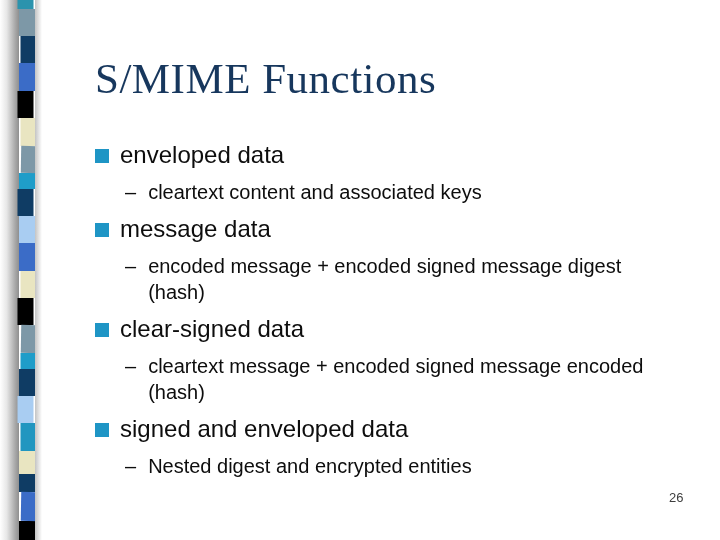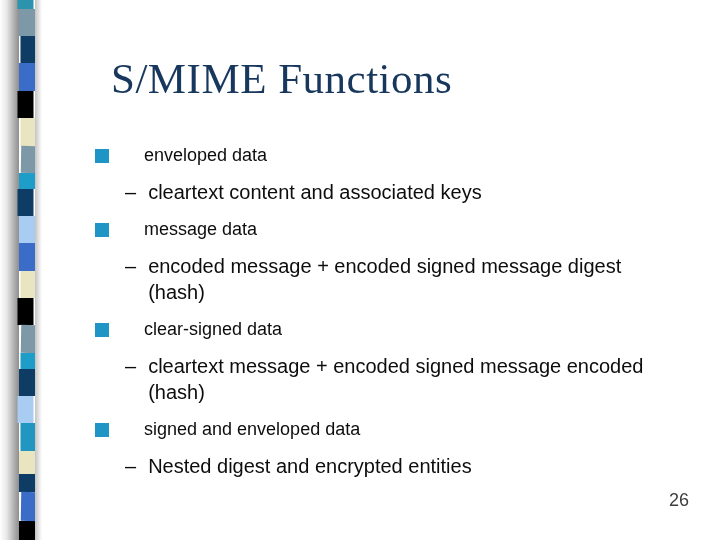--- a/index.html
+++ b/index.html
@@ -25,47 +25,47 @@
   .sq:nth-child(3n){transform:translateX(1.5px);}
   .sq:nth-child(4n+1){transform:translateX(-1.5px);}
   .sq:nth-child(7n){transform:translateX(2px) rotate(1deg);}
   
   .content{
     position:absolute;left:95px;top:55px;width:575px;
   }
   .title{
     font-family:"Liberation Serif", serif;
     font-size:43px;line-height:1.12;font-weight:400;
-    margin:0 0 38px 16px;letter-spacing:0.5px;
+    margin:0 0 38px 0;letter-spacing:0.5px;
   }
   .bullet-row{
     display:flex;align-items:flex-start;
   }
   .bullet-square{
     width:14px;height:14px;flex:0 0 auto;
     margin:8px 11px 0 0;
   }
   .bullet-label{
-    font-size:18px;line-height:28px;color:#0d0d0d;margin-left:24px;
+    font-size:24px;line-height:28px;color:#0d0d0d;
   }
   .sub-row{
     display:flex;align-items:flex-start;
     margin:10px 0 10px 30px;
   }
   .sub-dash{
     font-size:20px;line-height:26px;color:#0d0d0d;
     flex:0 0 auto;margin-right:12px;
   }
   .sub-text{
     font-size:20px;line-height:26px;color:#0d0d0d;
     max-width:500px;
   }
   .page-number{
     position:absolute;left:669px;top:490px;
-    font-size:18px;color:#3d3d3d;
+    font-size:13px;color:#3d3d3d;
   }
 </style>
 </head>
 <body>
 
 <div class="strip-shadow-left"></div>
 <div class="strip" id="strip">
     <div class="sq" style="background: rgb(43, 147, 173); height: 9px;"></div>
     <div class="sq" style="background: rgb(125, 152, 167); height: 27px;"></div>
     <div class="sq" style="background: rgb(15, 60, 100); height: 27px;"></div>

